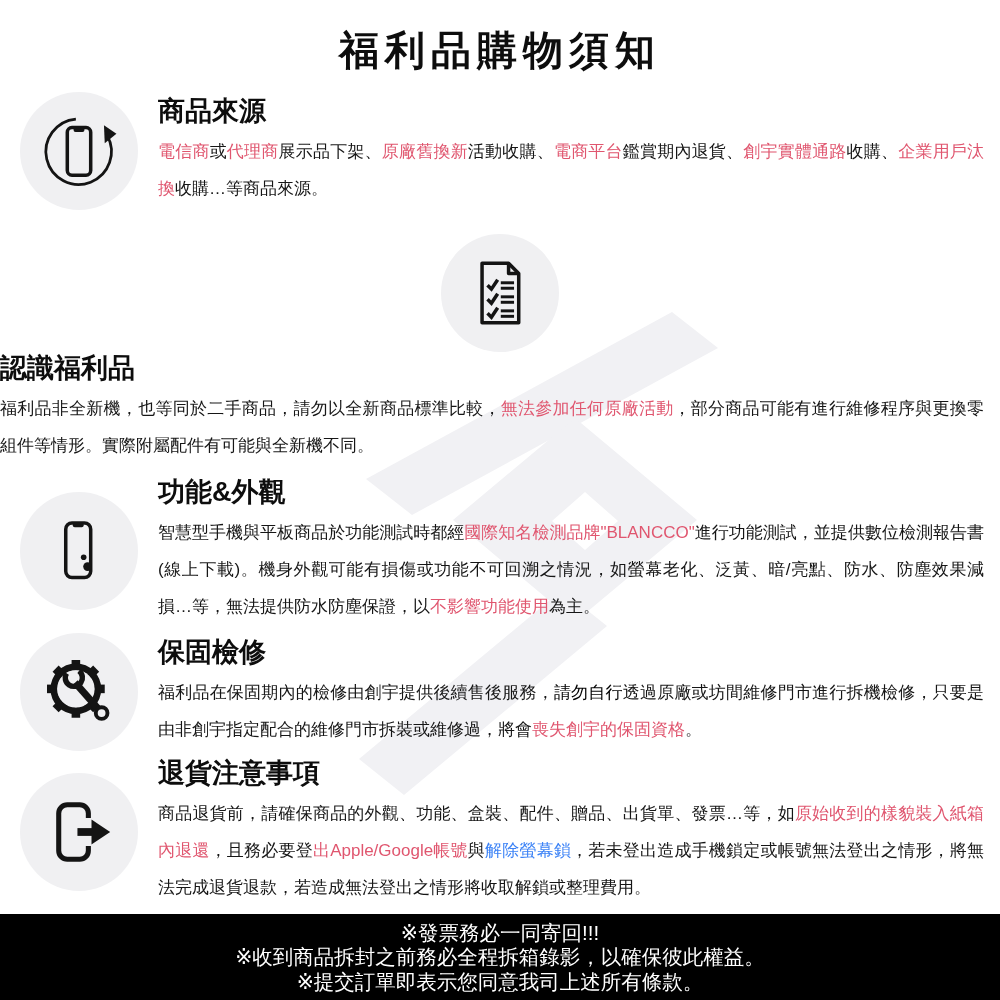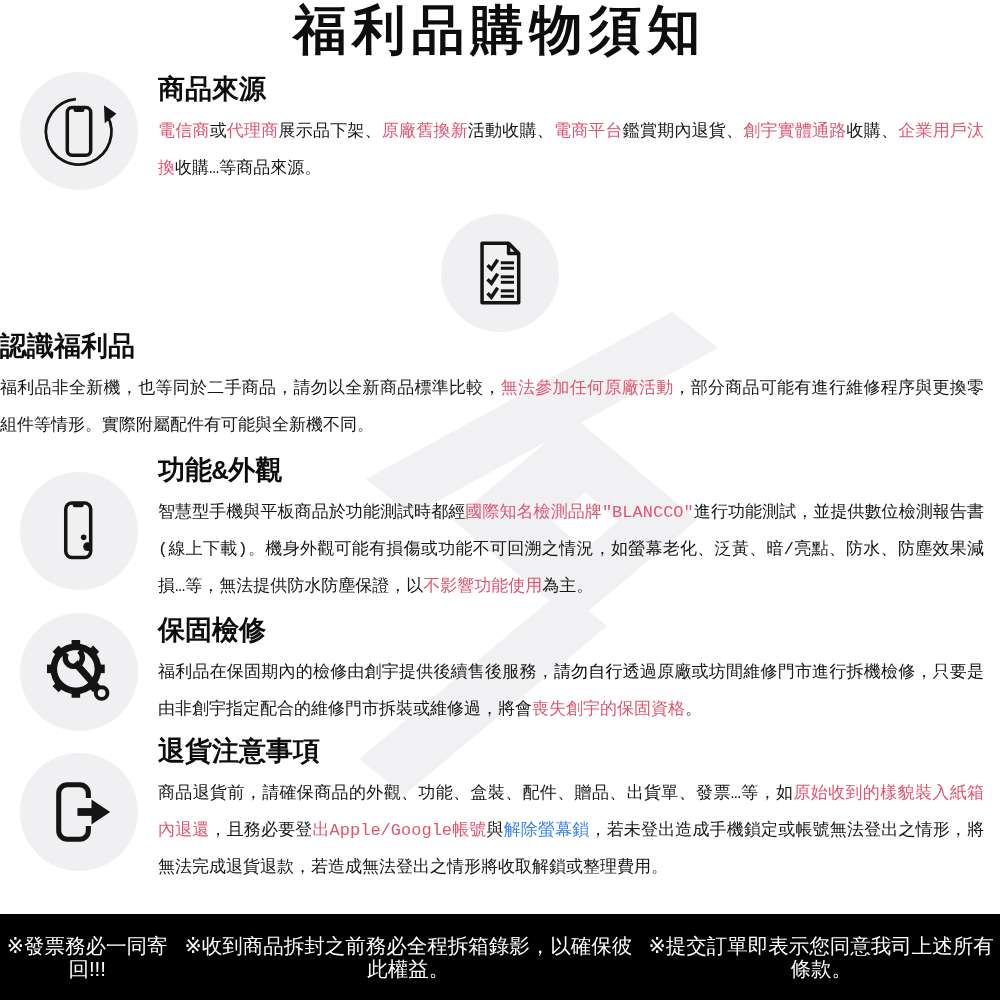--- a/index.html
+++ b/index.html
@@ -12,28 +12,29 @@
   }
   .page { position: relative; width: 1000px; height: 1000px; background: #fff; }
 
   
   .wm { position: absolute; inset: 0; z-index: 0; }
 
   .content { position: relative; z-index: 1; }
 
   .title {
     text-align: center;
-    font-size: 53px;
+    padding-top: 20px;
+    font-size: 40px;
     font-weight: 800;
     letter-spacing: 6px;
     line-height: 60px;
     color: #0d0d0d;
   }
 
-  .sections { margin-top: 12px; font-family: Liberation Mono, monospace; }
+  .sections { margin-top: 12px; }
 
   .section { display: flex; align-items: center; }
   .sec-1 { margin-bottom: 24px; }
   .sec-2 { margin-bottom: 12px; flex-direction: column; }
   .sec-3 { margin-bottom: 8px; }
   .sec-4 { margin-bottom: 6px; justify-content: space-between; }
   .sec-5 { margin-bottom: 0; }
 
   .icon-col {
     width: 158px; min-width: 158px;
@@ -58,21 +59,21 @@
     word-break: break-all;
   }
   .sec-body .hl {  }
 
   .footer {
     position: absolute; left: 0; right: 0; bottom: 0;
     height: 86px;
     background: #000000;
     color: #ffffff;
     z-index: 2;
-    display: flex; flex-direction: row;
+    display: flex; flex-direction: column;
     justify-content: center; align-items: center;
     gap: 1px;
   }
   .footer div { font-size: 20.5px; line-height: 23.5px; text-align: center; }
 </style>
 </head>
 <body>
 
 <div class="page">
 

